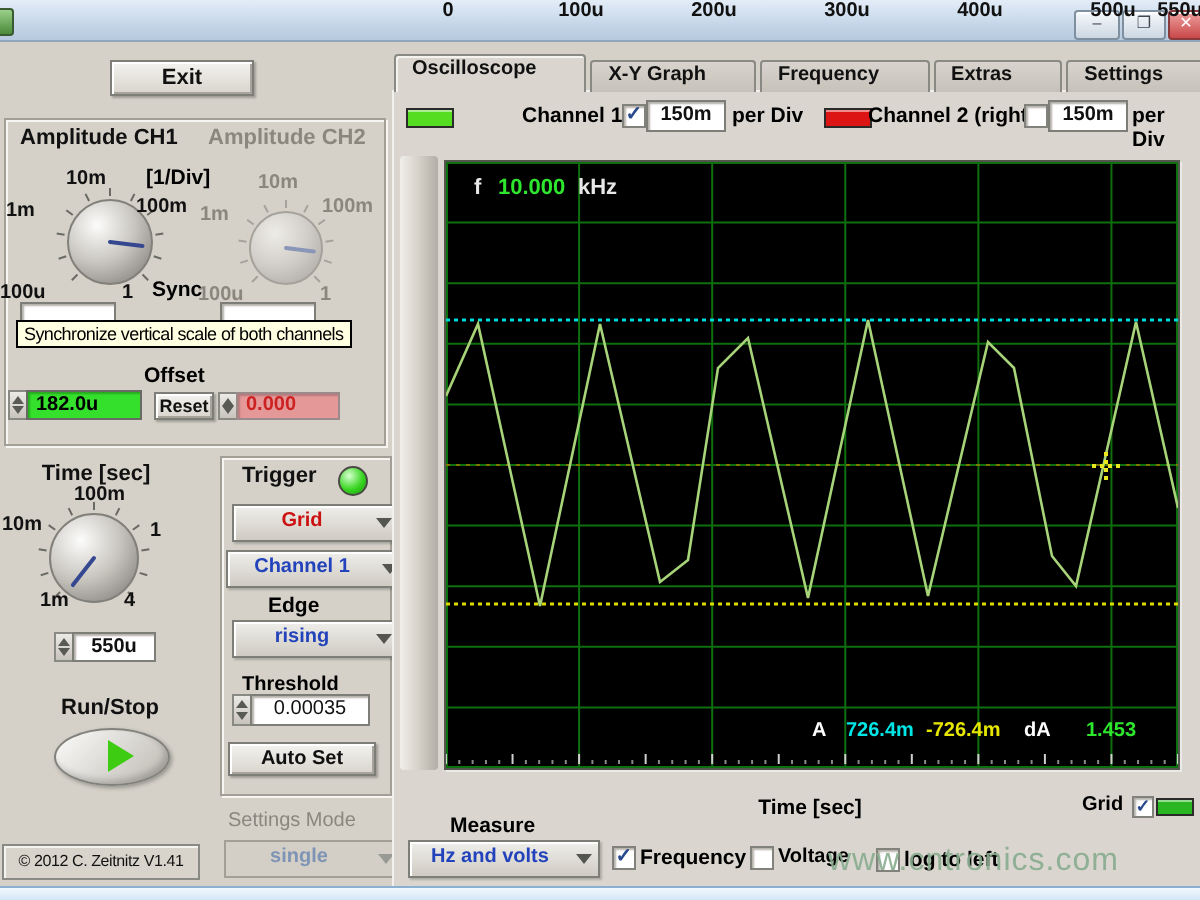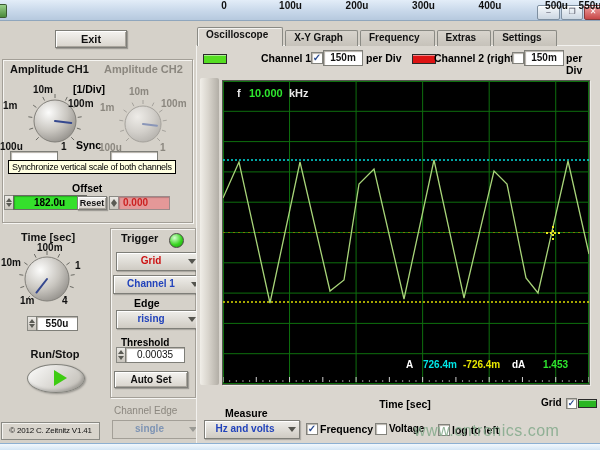--- a/index.html
+++ b/index.html
@@ -38,21 +38,21 @@
   .dd-disabled{background:#d3cfc7;box-shadow:none;border-color:#a39f97;color:#7e94b4;}
   .checkbox{width:10px;height:10px;background:#fff;border:1px solid #82827c;
     box-shadow:inset 1px 1px 1px #b8b4ac;font-size:10px;line-height:9px;font-weight:bold;
     color:#2a4a8e;text-align:center;}
   .label11{font-size:11px;color:#111;}
   .disabled-text{color:#8b877f !important;}
   .knoblabel{font-size:10px;font-weight:bold;color:#111;white-space:nowrap;}
   .swatch{border:1px solid #2a2a2a;box-shadow:inset 0 1px 0 rgba(255,255,255,.5);}
   
   #tabstrip{left:197px;top:28px;width:402px;height:18px;display:flex;align-items:flex-end;}
-  .tab{height:13px;padding:1px 14px 1px 8px;margin-right:2px;font-size:10px;font-weight:bold;
+  .tab{height:13px;padding:1px 24px 1px 8px;margin-right:2px;font-size:10px;font-weight:bold;
     color:#111;background:linear-gradient(#d8d4cd,#c6c2ba);border:1px solid #8a8a84;
     border-bottom:none;border-radius:2px 2px 0 0;white-space:nowrap;}
   .tab.active{height:16px;background:#dad6cf;box-shadow:inset 1px 1px 0 #f4f3f0;}
   #tabpanel{left:196px;top:45px;width:404px;height:398px;background:#dad6cf;
     border-top:1px solid #f2f1ee;border-left:1px solid #f2f1ee;
     box-shadow:inset -1px 0 0 #a8a49c;}
   
   #scope{left:222px;top:80px;width:366px;height:303px;background:#000;
     border:1px solid #55554f;box-shadow:1px 1px 0 #eceae6;}
   #scope-left-margin{left:200px;top:78px;width:19px;height:307px;
@@ -68,21 +68,21 @@
     border:1px solid #8a8a84;box-shadow:inset 1px 1px 0 #f4f3f0;
     font-size:8px;line-height:15px;text-align:center;letter-spacing:-0.2px;color:#111;white-space:nowrap;}
   .led{border-radius:50%;border:1px solid #4a4a44;
     background:radial-gradient(circle at 35% 30%,#d6ffd0,#3ad622 55%,#149c0c);}
   #runstop-btn{left:27px;top:364px;width:56px;height:27px;border-radius:50%;
     background:linear-gradient(135deg,#fcfcfb,#bcb8b0);border:1px solid #82827c;
     box-shadow:inset -2px -2px 3px rgba(0,0,0,.18),1px 1px 2px rgba(0,0,0,.3);}
   #runstop-btn .tri{position:absolute;left:26px;top:5px;width:0;height:0;
     border-left:13px solid #3ecc12;border-top:8px solid transparent;border-bottom:8px solid transparent;}
   .field-green{background:#35e02c;color:#000;font-weight:bold;font-size:10px;line-height:13px;
-    border:1px solid #6a6a64;box-shadow:inset 1px 1px 1px rgba(0,0,0,.25);padding-left:20px;}
+    border:1px solid #6a6a64;box-shadow:inset 1px 1px 1px rgba(0,0,0,.25);padding-left:4px;}
   .field-pink{background:#e49898;color:#c22;font-weight:bold;font-size:10px;line-height:12px;
     border:1px solid #9a8a8a;box-shadow:inset 1px 1px 1px rgba(0,0,0,.2);padding-left:4px;}
 </style>
 </head>
 <body>
 
 <div class="abs" id="titlebar">
   <div class="abs" id="app-icon"></div>
   <div class="abs winbtn" style="left:537px;width:21px;">–</div>
   <div class="abs winbtn" style="left:561px;width:20px;">❐</div>
@@ -189,21 +189,21 @@
 <div class="abs led" style="left:169px;top:233px;width:13px;height:13px;"></div>
 <div class="abs dropdown dd-red" style="left:116px;top:252px;width:68px;height:17px;"><span>Grid</span><span class="arr"></span></div>
 <div class="abs dropdown dd-blue" style="left:113px;top:275px;width:74px;height:17px;"><span>Channel 1</span><span class="arr"></span></div>
 <div class="abs bold" style="left:134px;top:297px;font-size:10.5px;">Edge</div>
 <div class="abs dropdown dd-blue" style="left:116px;top:310px;width:68px;height:17px;"><span>rising</span><span class="arr"></span></div>
 <div class="abs bold" style="left:121px;top:337px;font-size:10px;">Threshold</div>
 <div class="abs spin" style="left:116px;top:347px;height:14px;"></div>
 <div class="abs sunkenbox" style="left:125px;top:347px;width:58px;height:14px;font-size:10px;line-height:14px;">0.00035</div>
 <div class="abs btn bold" style="left:114px;top:371px;width:72px;height:15px;font-size:10px;line-height:15px;">Auto Set</div>
 
-<div class="abs disabled-text" style="left:114px;top:405px;font-size:10px;">Channel Edge</div>
+<div class="abs disabled-text" style="left:114px;top:405px;font-size:10px;">Settings Mode</div>
 <div class="abs dropdown dd-disabled" style="left:112px;top:420px;width:73px;height:17px;"><span>single</span><span class="arr" style="border-top-color:#9a9a94;"></span></div>
 <div class="abs" id="statusbar">© 2012  C. Zeitnitz V1.41</div>
 
 <div class="abs" id="tabpanel"></div>
 <div class="abs" id="tabstrip">
     <div class="tab active">Oscilloscope</div>
     <div class="tab">X-Y Graph</div>
     <div class="tab">Frequency</div>
     <div class="tab">Extras</div>
     <div class="tab">Settings</div>

